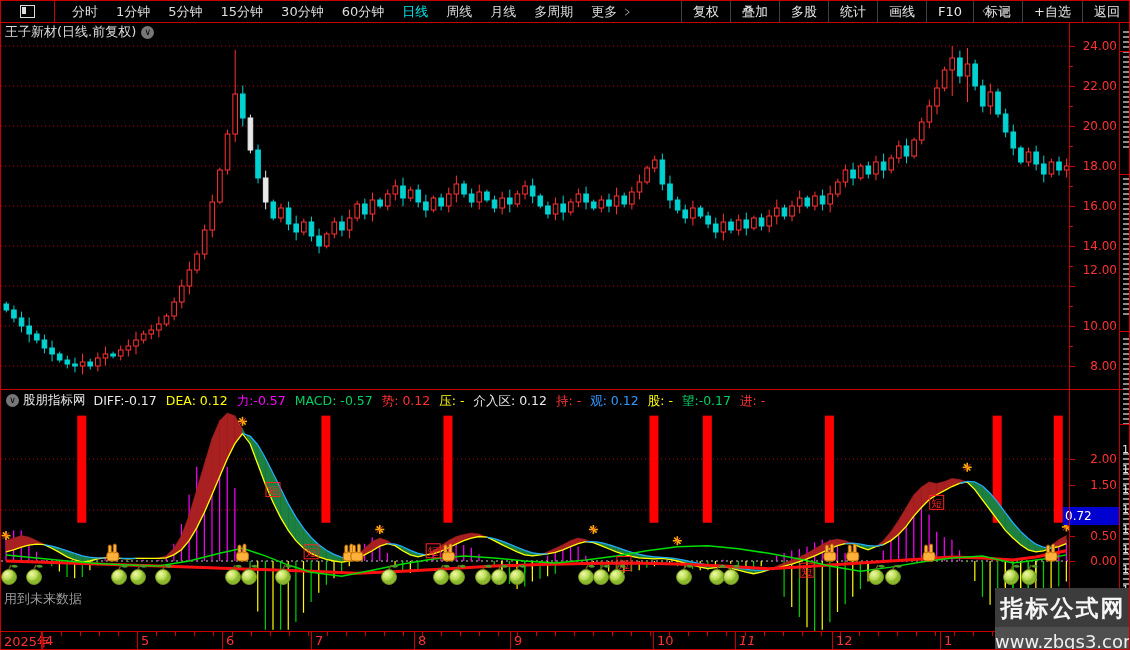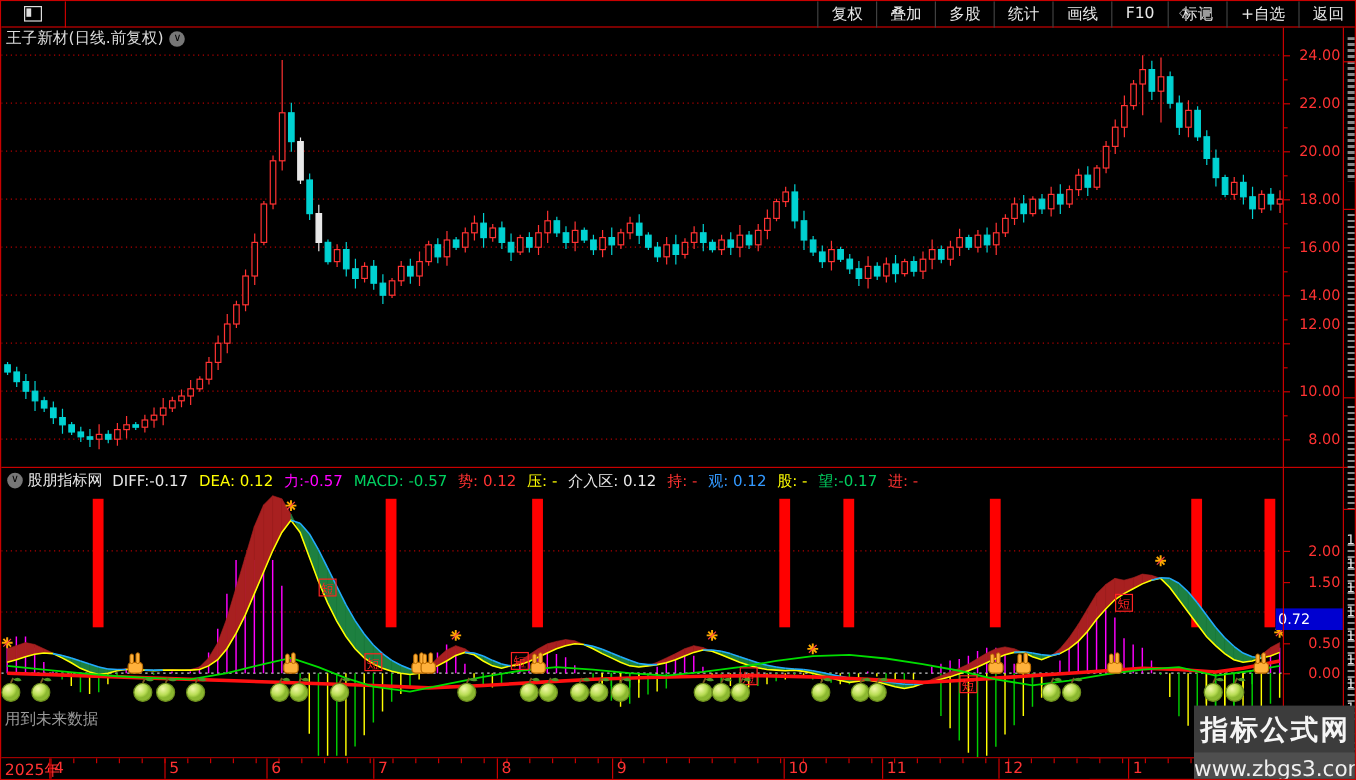--- a/index.html
+++ b/index.html
@@ -59,20 +59,33 @@
 </style>
 </head>
 <body>
 
 <div id="app">
 
   <div class="toolbar">
     <div class="tb-iconcell">
       <div class="winicon"></div>
     </div>
+    <div class="periods" id="periods">
+        <span class="period">分时</span>
+        <span class="period">1分钟</span>
+        <span class="period">5分钟</span>
+        <span class="period">15分钟</span>
+        <span class="period">30分钟</span>
+        <span class="period">60分钟</span>
+        <span class="period active">日线</span>
+        <span class="period">周线</span>
+        <span class="period">月线</span>
+        <span class="period">多周期</span>
+        <span class="period">更多 ﹥</span>
+      </div>
     <div class="tb-spacer"></div>
     <div class="rbtns" id="rbtns">
         <span class="rbtn">复权</span>
         <span class="rbtn">叠加</span>
         <span class="rbtn">多股</span>
         <span class="rbtn">统计</span>
         <span class="rbtn">画线</span>
         <span class="rbtn">F10</span>
         <span class="rbtn">标记</span>
         <span class="rbtn">+自选</span>
@@ -1040,21 +1053,21 @@
       <div class="ta-month" style="left: 225px;">6</div>
       <div class="ta-sep" style="left: 310px;"></div>
       <div class="ta-month" style="left: 314px;">7</div>
       <div class="ta-sep" style="left: 413px;"></div>
       <div class="ta-month" style="left: 417px;">8</div>
       <div class="ta-sep" style="left: 509px;"></div>
       <div class="ta-month" style="left: 513px;">9</div>
       <div class="ta-sep" style="left: 652px;"></div>
       <div class="ta-month" style="left: 656px;">10</div>
       <div class="ta-sep" style="left: 734px;"></div>
-      <div class="ta-month" style="left: 738px;">11</div>
+      <div class="ta-month" style="left: 738px; font-style: italic;">11</div>
       <div class="ta-sep" style="left: 831px;"></div>
       <div class="ta-month" style="left: 835px;">12</div>
       <div class="ta-sep" style="left: 939px;"></div>
       <div class="ta-month" style="left: 943px;">1</div>
     </div>
 
   <div class="rstrip" id="rstrip">
       <div class="txtdash" style="top: 8px; height: 120px;"></div>
       <div class="txtdash" style="top: 155px; height: 140px;"></div>
       <div class="txtdash" style="top: 315px; height: 90px;"></div>

